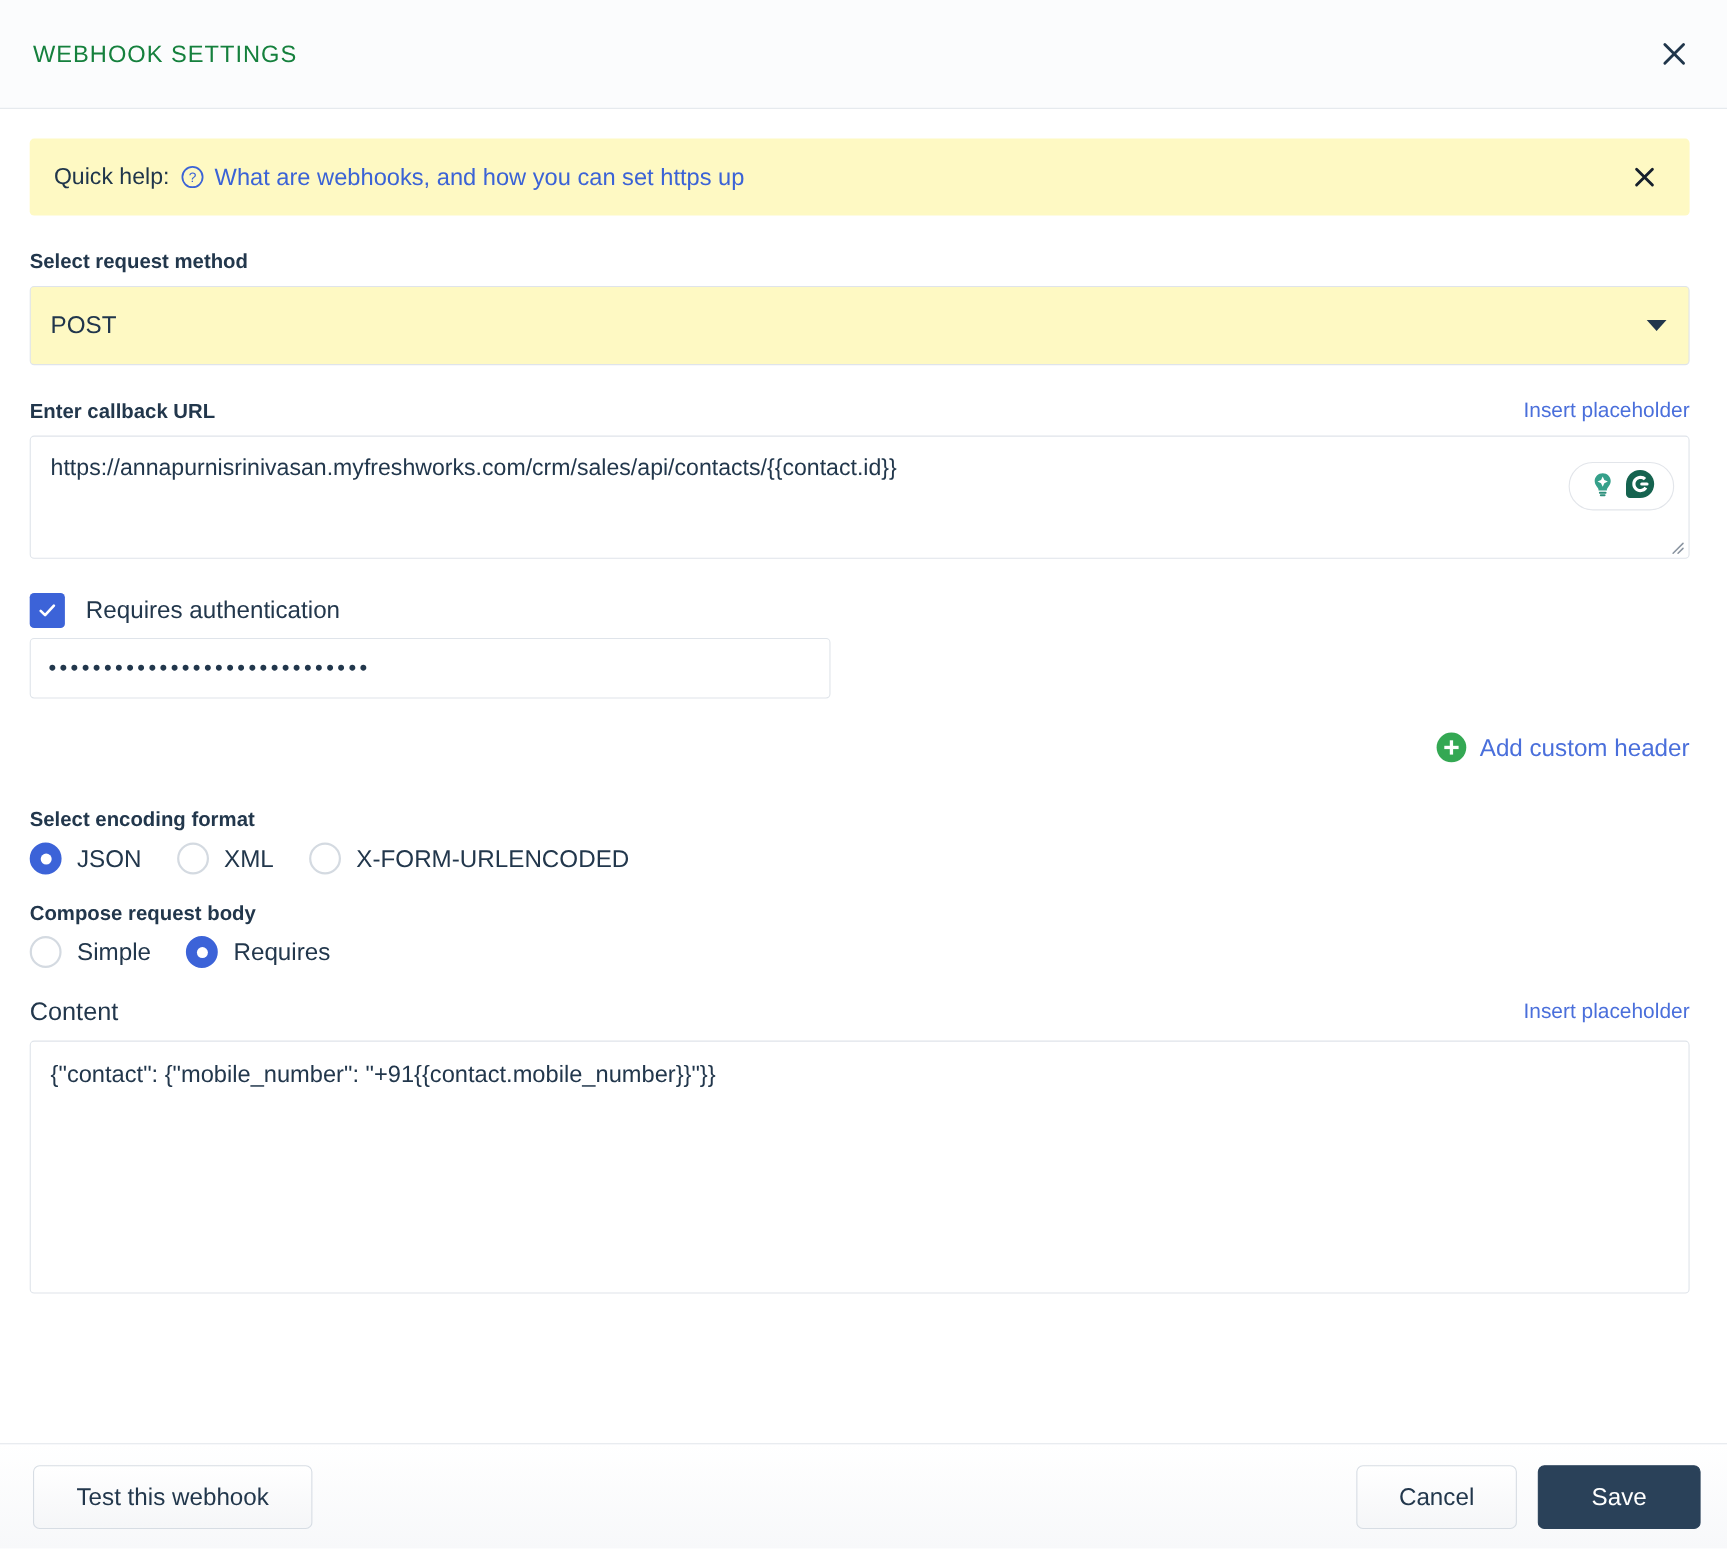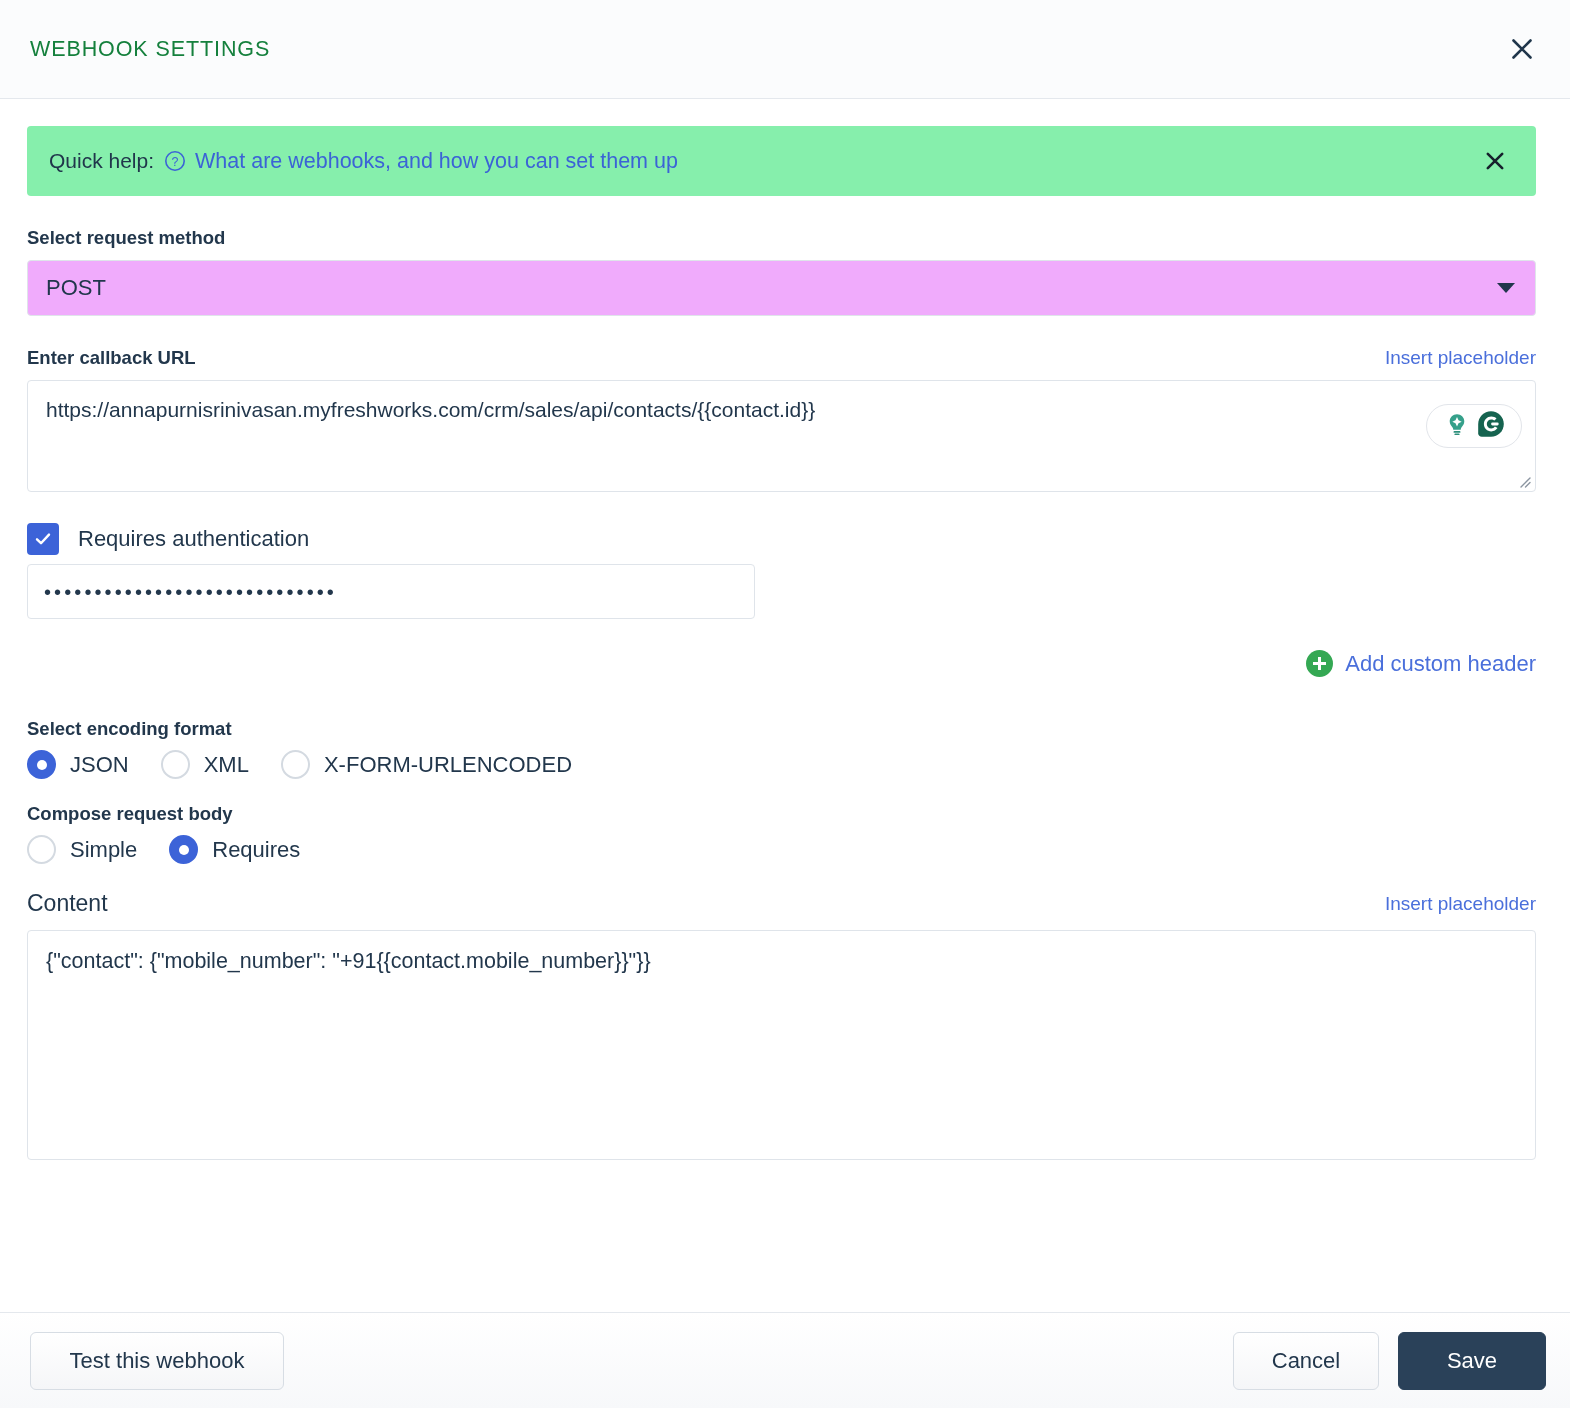--- a/index.html
+++ b/index.html
@@ -47,21 +47,21 @@
   
   .dlg-body {
     flex: 1 1 auto;
     padding: 27px 34px 0 27px;
     overflow: hidden;
     position: relative;
   }
 
   
   .quick-help {
-    background: #86efac;
+    background: #fef9c3;
     border-radius: 4px;
     height: 70px;
     display: flex; align-items: center;
     padding: 0 24px 0 22px;
     margin-bottom: 31px;
   }
   .qh-label {
     font-size: 21px;
     color: #20364b;
     margin-right: 10px;
@@ -97,24 +97,24 @@
   .link-blue {
     font-size: 19px;
     color: #4a6fdb;
     cursor: pointer;
     text-decoration: none;
   }
 
   
   .select-wrap {
     position: relative;
-    height: 56px;
+    height: 72px;
     border: 1px solid #dfe4ea;
     border-radius: 4px;
-    background: #f0abfc;
+    background: #fef9c3;
     display: flex; align-items: center;
     padding: 0 18px;
     margin-bottom: 31px;
     cursor: pointer;
   }
   .select-value { font-size: 22px; color: #21364c; flex: 1; }
   .caret {
     width: 0; height: 0;
     border-left: 9px solid transparent;
     border-right: 9px solid transparent;
@@ -349,21 +349,21 @@
   <div class="dlg-body">
 
     <div class="quick-help">
       <span class="qh-label">Quick help:</span>
       <span class="qh-qicon">
         <svg width="22" height="22" viewBox="0 0 22 22" aria-hidden="true">
           <circle cx="11" cy="11" r="9.2" fill="none" stroke="#3b63d6" stroke-width="1.6"></circle>
           <text x="11" y="15.6" text-anchor="middle" font-size="12.5" font-family="Liberation Sans, sans-serif" fill="#3b63d6">?</text>
         </svg>
       </span>
-      <a class="qh-link">What are webhooks, and how you can set them up</a>
+      <a class="qh-link">What are webhooks, and how you can set https up</a>
       <span class="qh-spacer"></span>
       <div class="qh-close">
         <svg width="22" height="22" viewBox="0 0 22 22" aria-hidden="true">
           <path d="M3.8 3.8 L18.2 18.2 M18.2 3.8 L3.8 18.2" stroke="#16202c" stroke-width="2.6" stroke-linecap="round"></path>
         </svg>
       </div>
     </div>
 
     <label class="field-label">Select request method</label>
     <div class="select-wrap">

